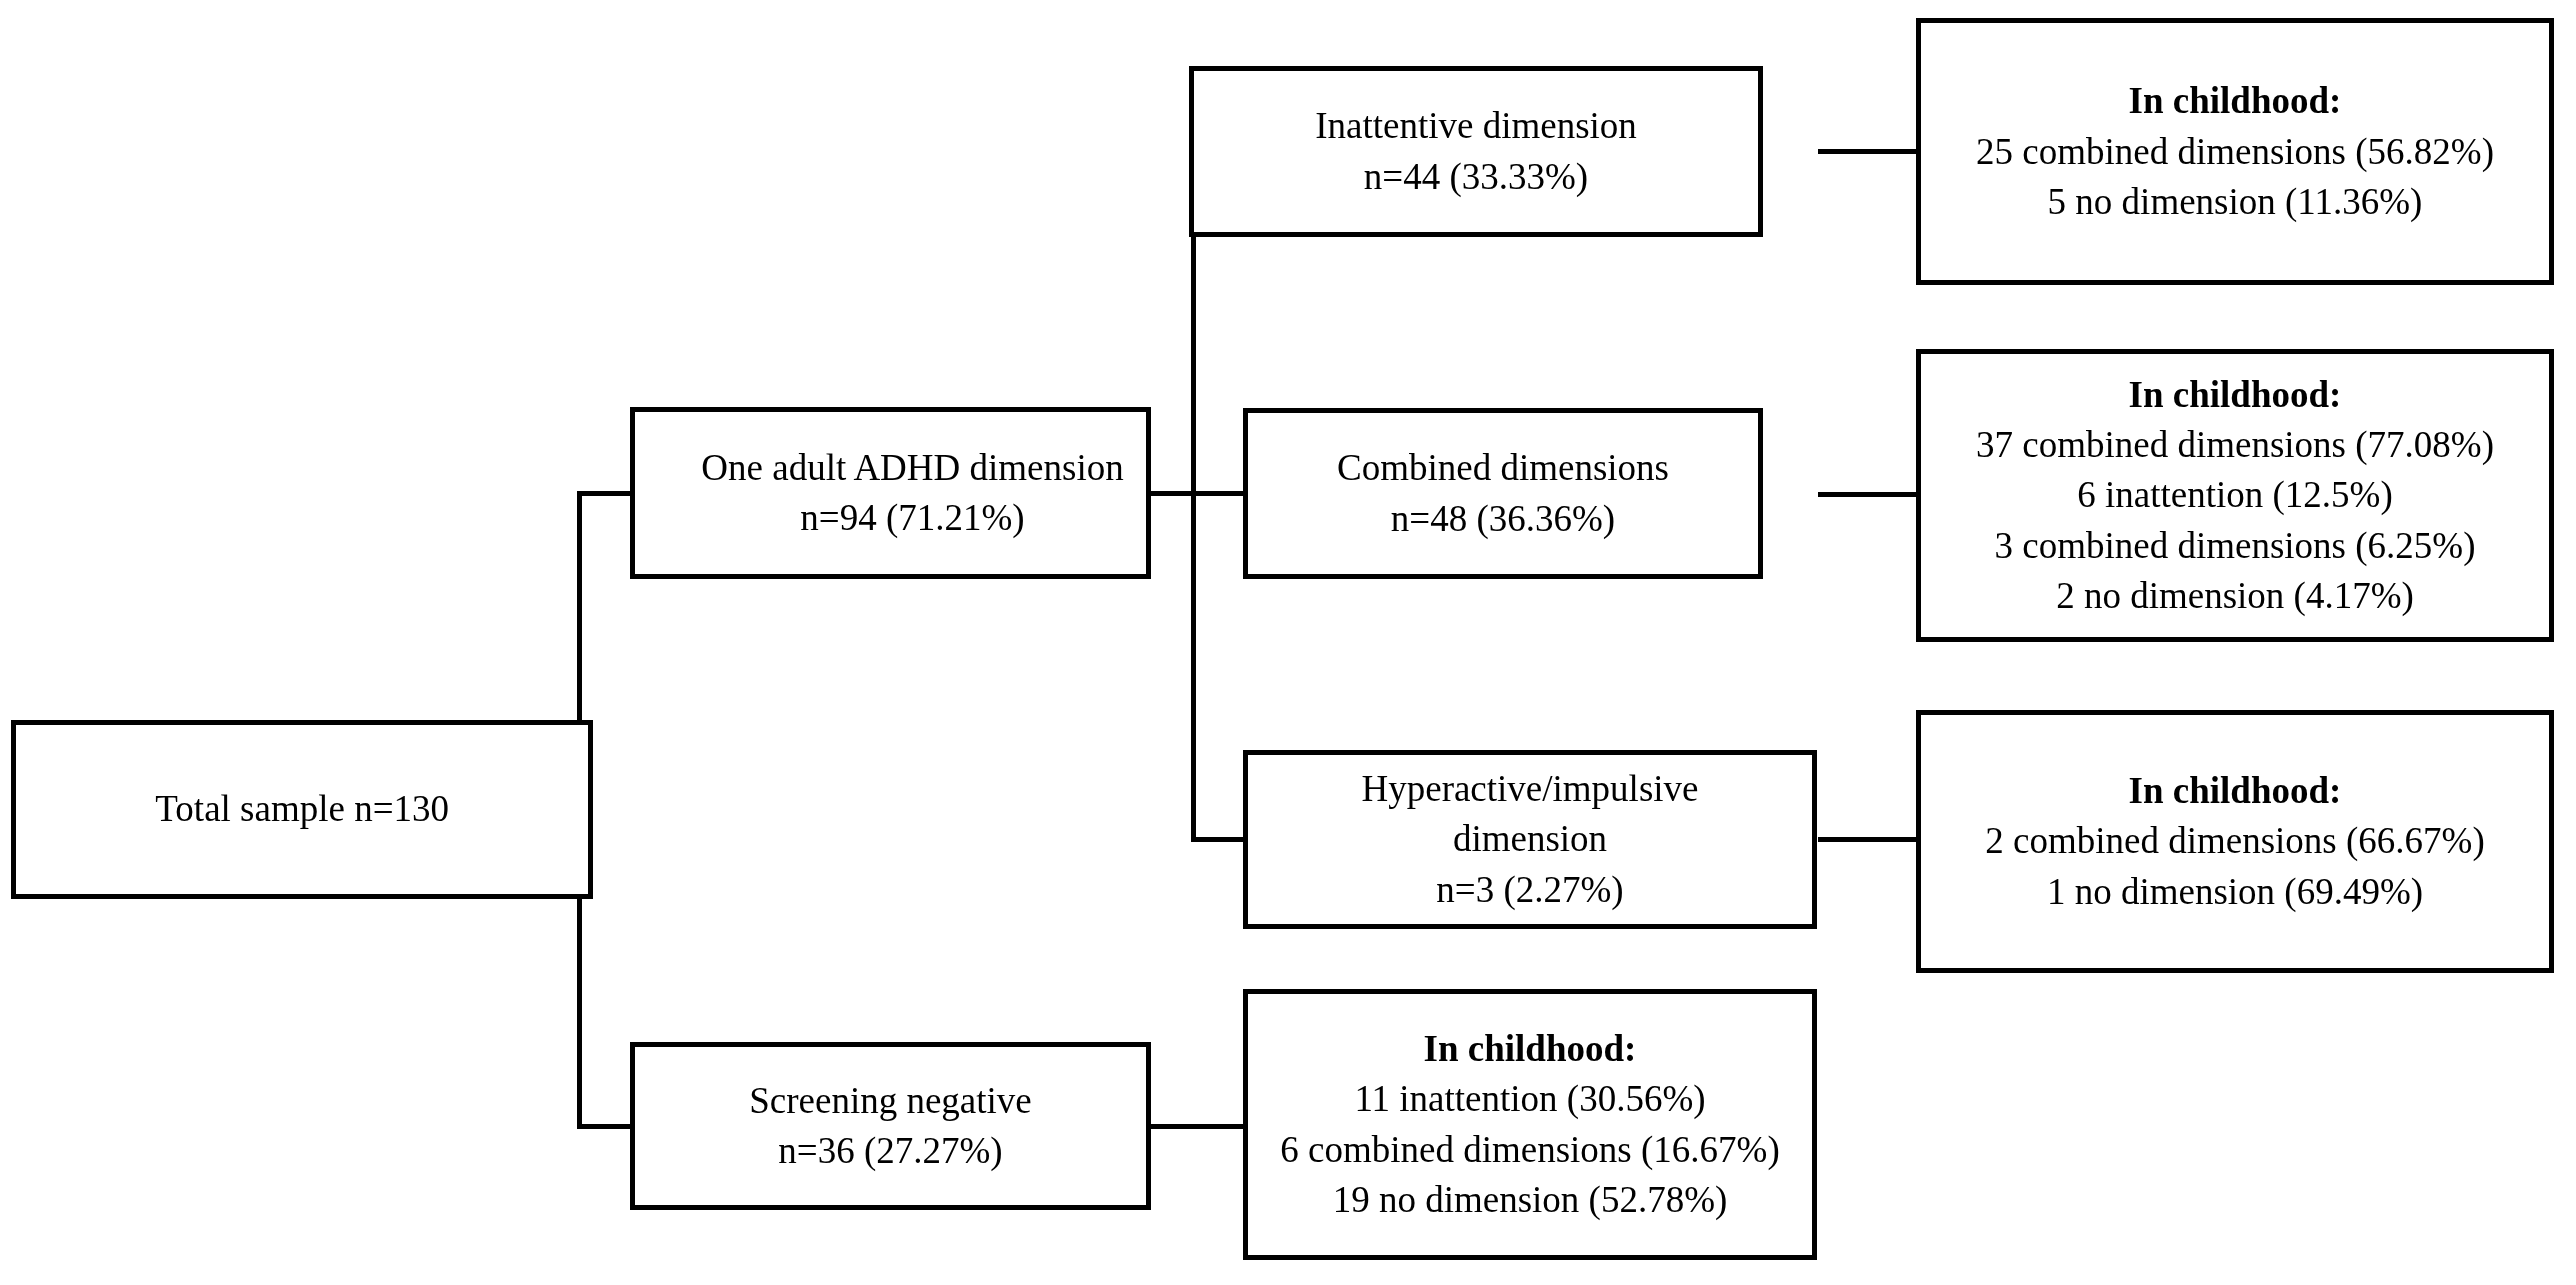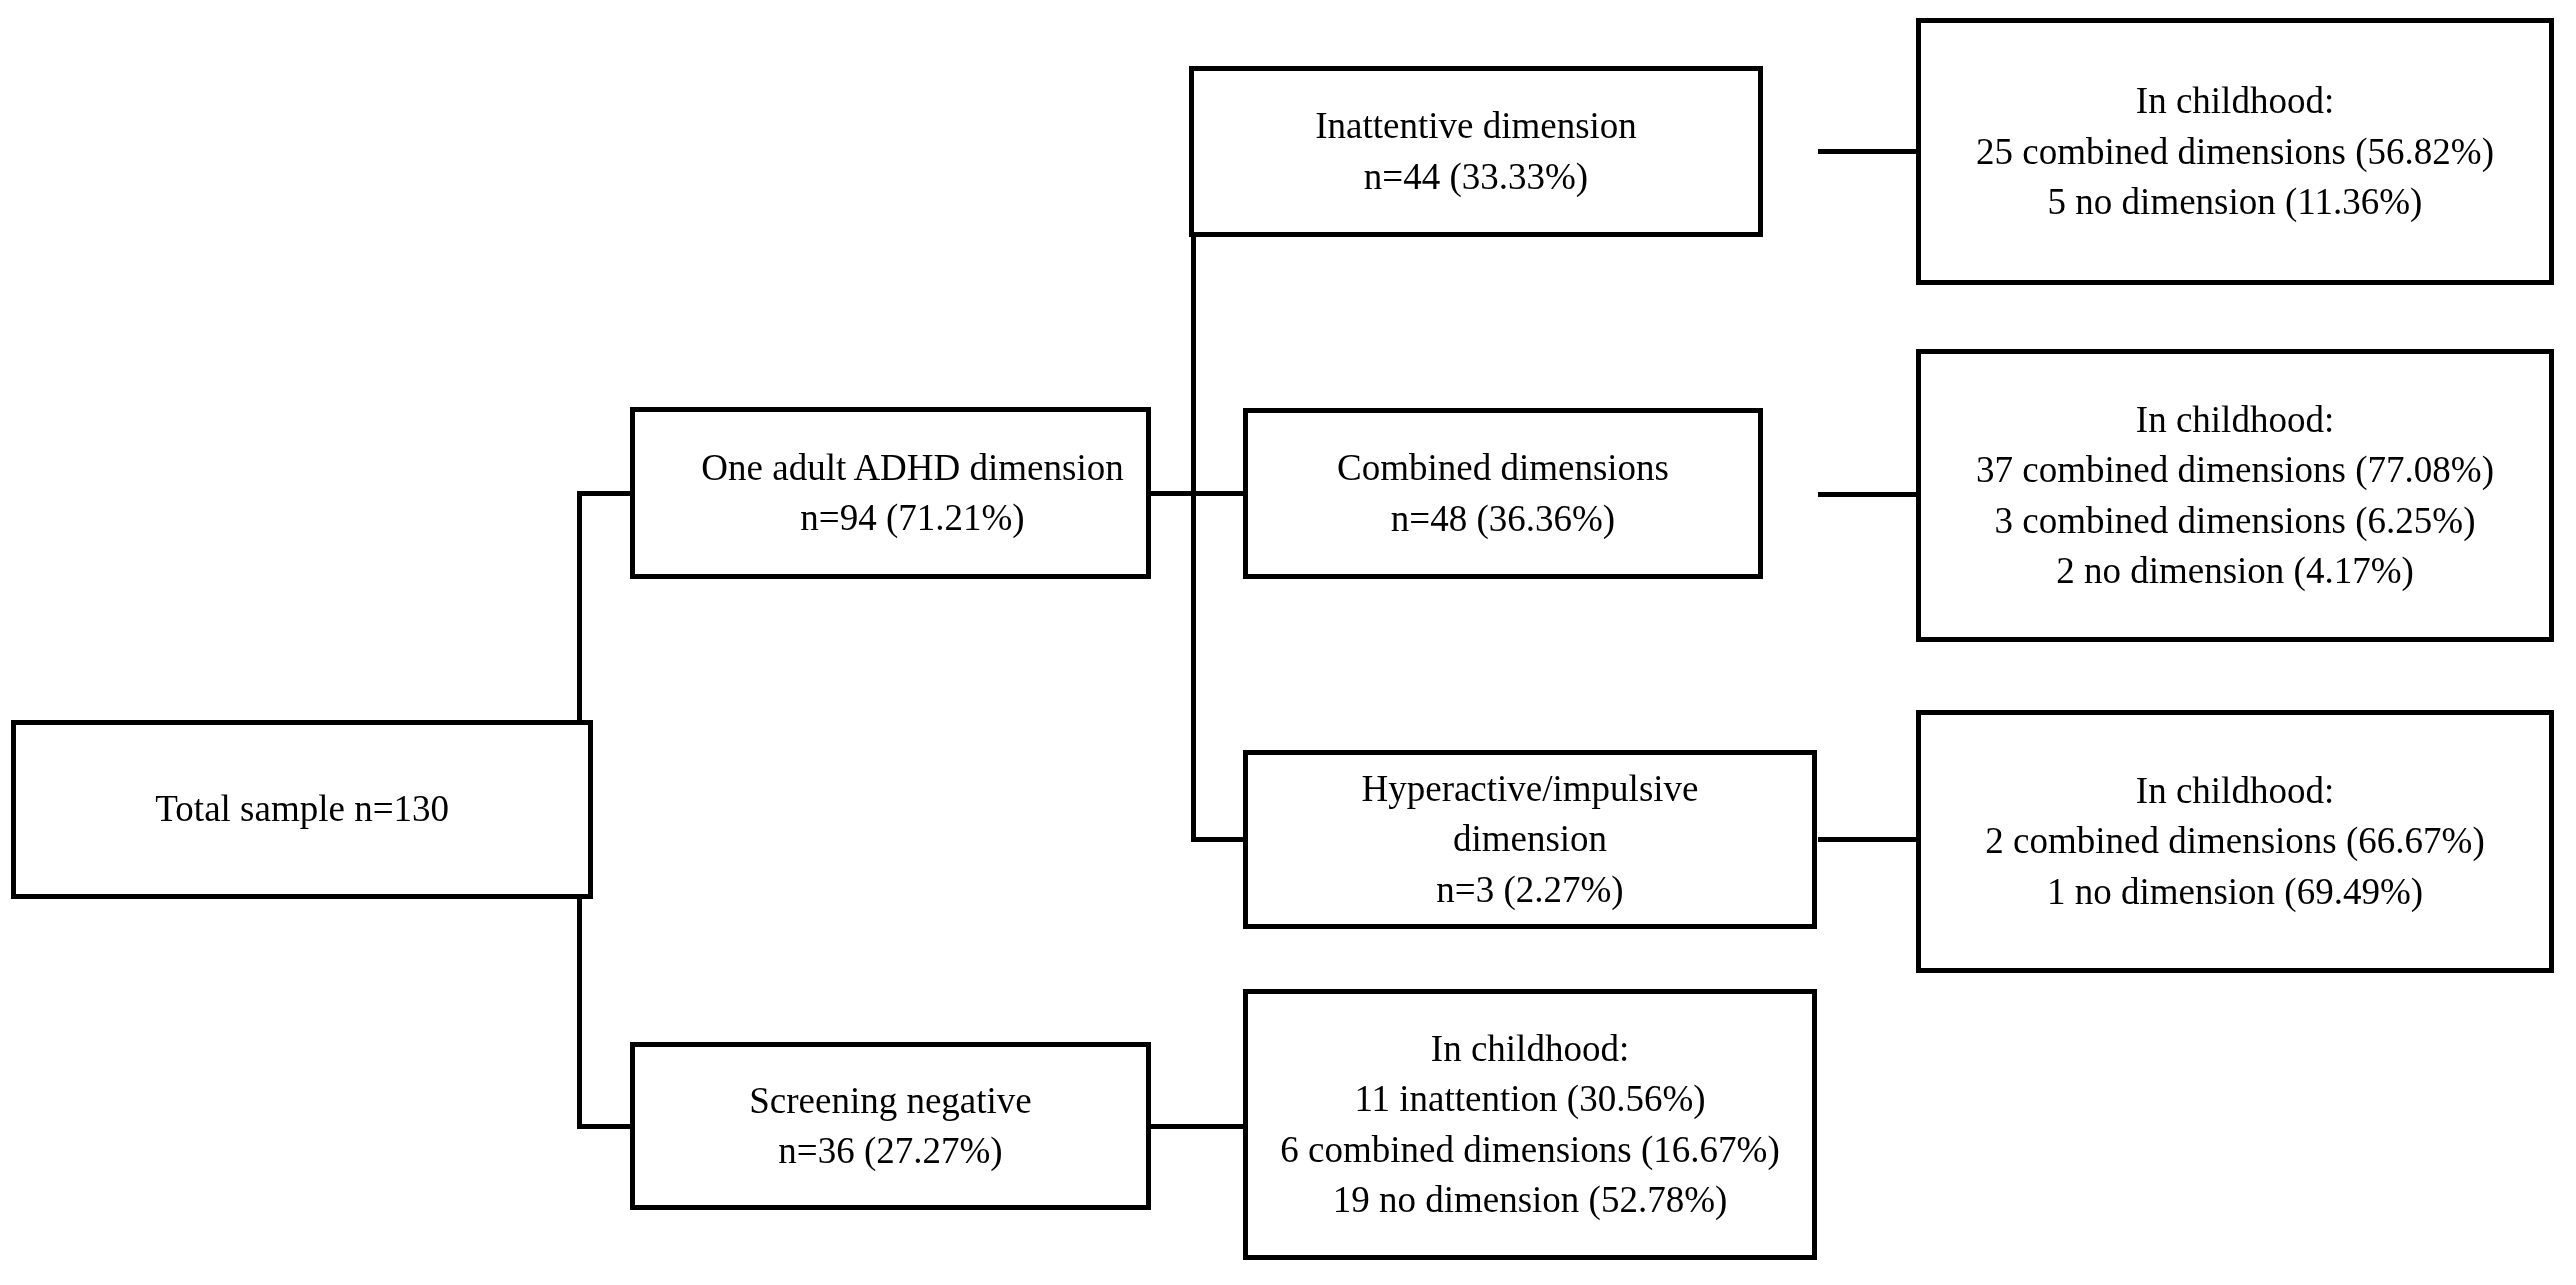--- a/index.html
+++ b/index.html
@@ -18,21 +18,21 @@
     background: #ffffff;
     display: flex;
     flex-direction: column;
     align-items: center;
     justify-content: center;
     text-align: center;
     font-size: 37px;
     line-height: 1.36;
   }
   .node .line { white-space: nowrap; }
-  .bold { font-weight: normal; }
+  .bold { font-weight: bold; }
   .conn { position: absolute; background: #000000; }
 
   
   #n-total    { left: 11.2px;   top: 720px; width: 582px; height: 179px; }
   #n-adult    { left: 630px;  top: 407px;  width: 521px; height: 172px; padding-left: 44px; }
   #n-negative { left: 630px;  top: 1042px; width: 521px; height: 168px; }
   #n-inatt    { left: 1189px; top: 66px;  width: 574px; height: 171px; }
   #n-comb     { left: 1243px; top: 408px;  width: 520px; height: 171px; }
   #n-hyper    { left: 1243px; top: 750px; width: 574px; height: 179px; }
   #n-ch-scr   { left: 1243px; top: 989px; width: 574px; height: 271px; }
@@ -106,20 +106,21 @@
 
   <div class="node" id="n-ch-inatt">
     <div class="line bold">In childhood:</div>
     <div class="line">25 combined dimensions (56.82%)</div>
     <div class="line">5 no dimension (11.36%)</div>
   </div>
 
   <div class="node" id="n-ch-comb">
     <div class="line bold">In childhood:</div>
     <div class="line">37 combined dimensions (77.08%)</div>
+    <div class="line">6 inattention (12.5%)</div>
     <div class="line">3 combined dimensions (6.25%)</div>
     <div class="line">2 no dimension (4.17%)</div>
   </div>
 
   <div class="node" id="n-ch-hyper">
     <div class="line bold">In childhood:</div>
     <div class="line">2 combined dimensions (66.67%)</div>
     <div class="line">1 no dimension (69.49%)</div>
   </div>
 

